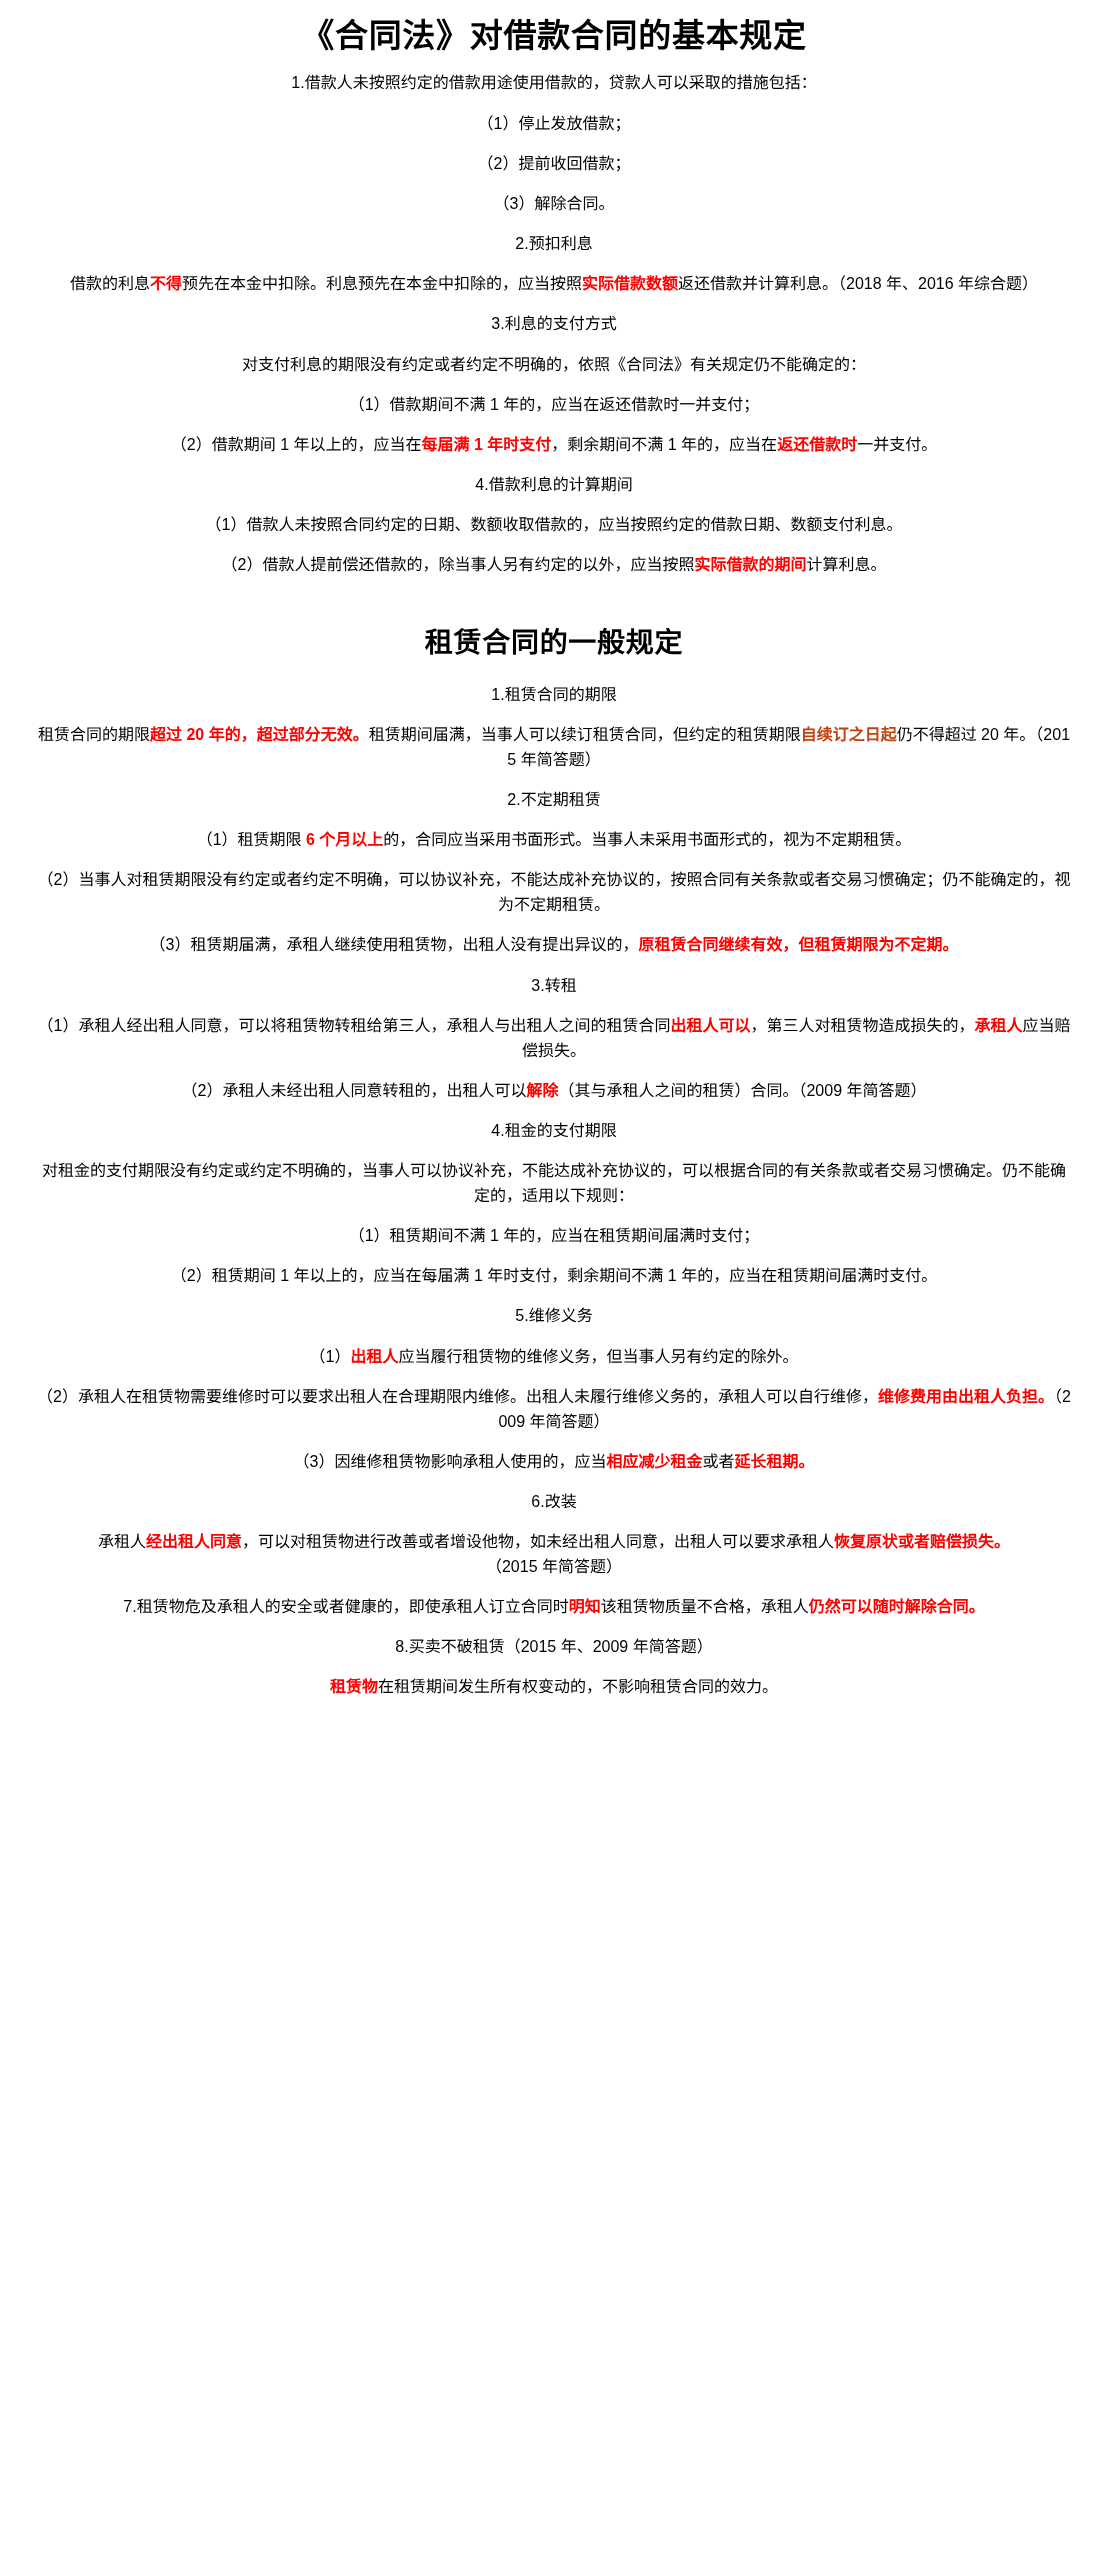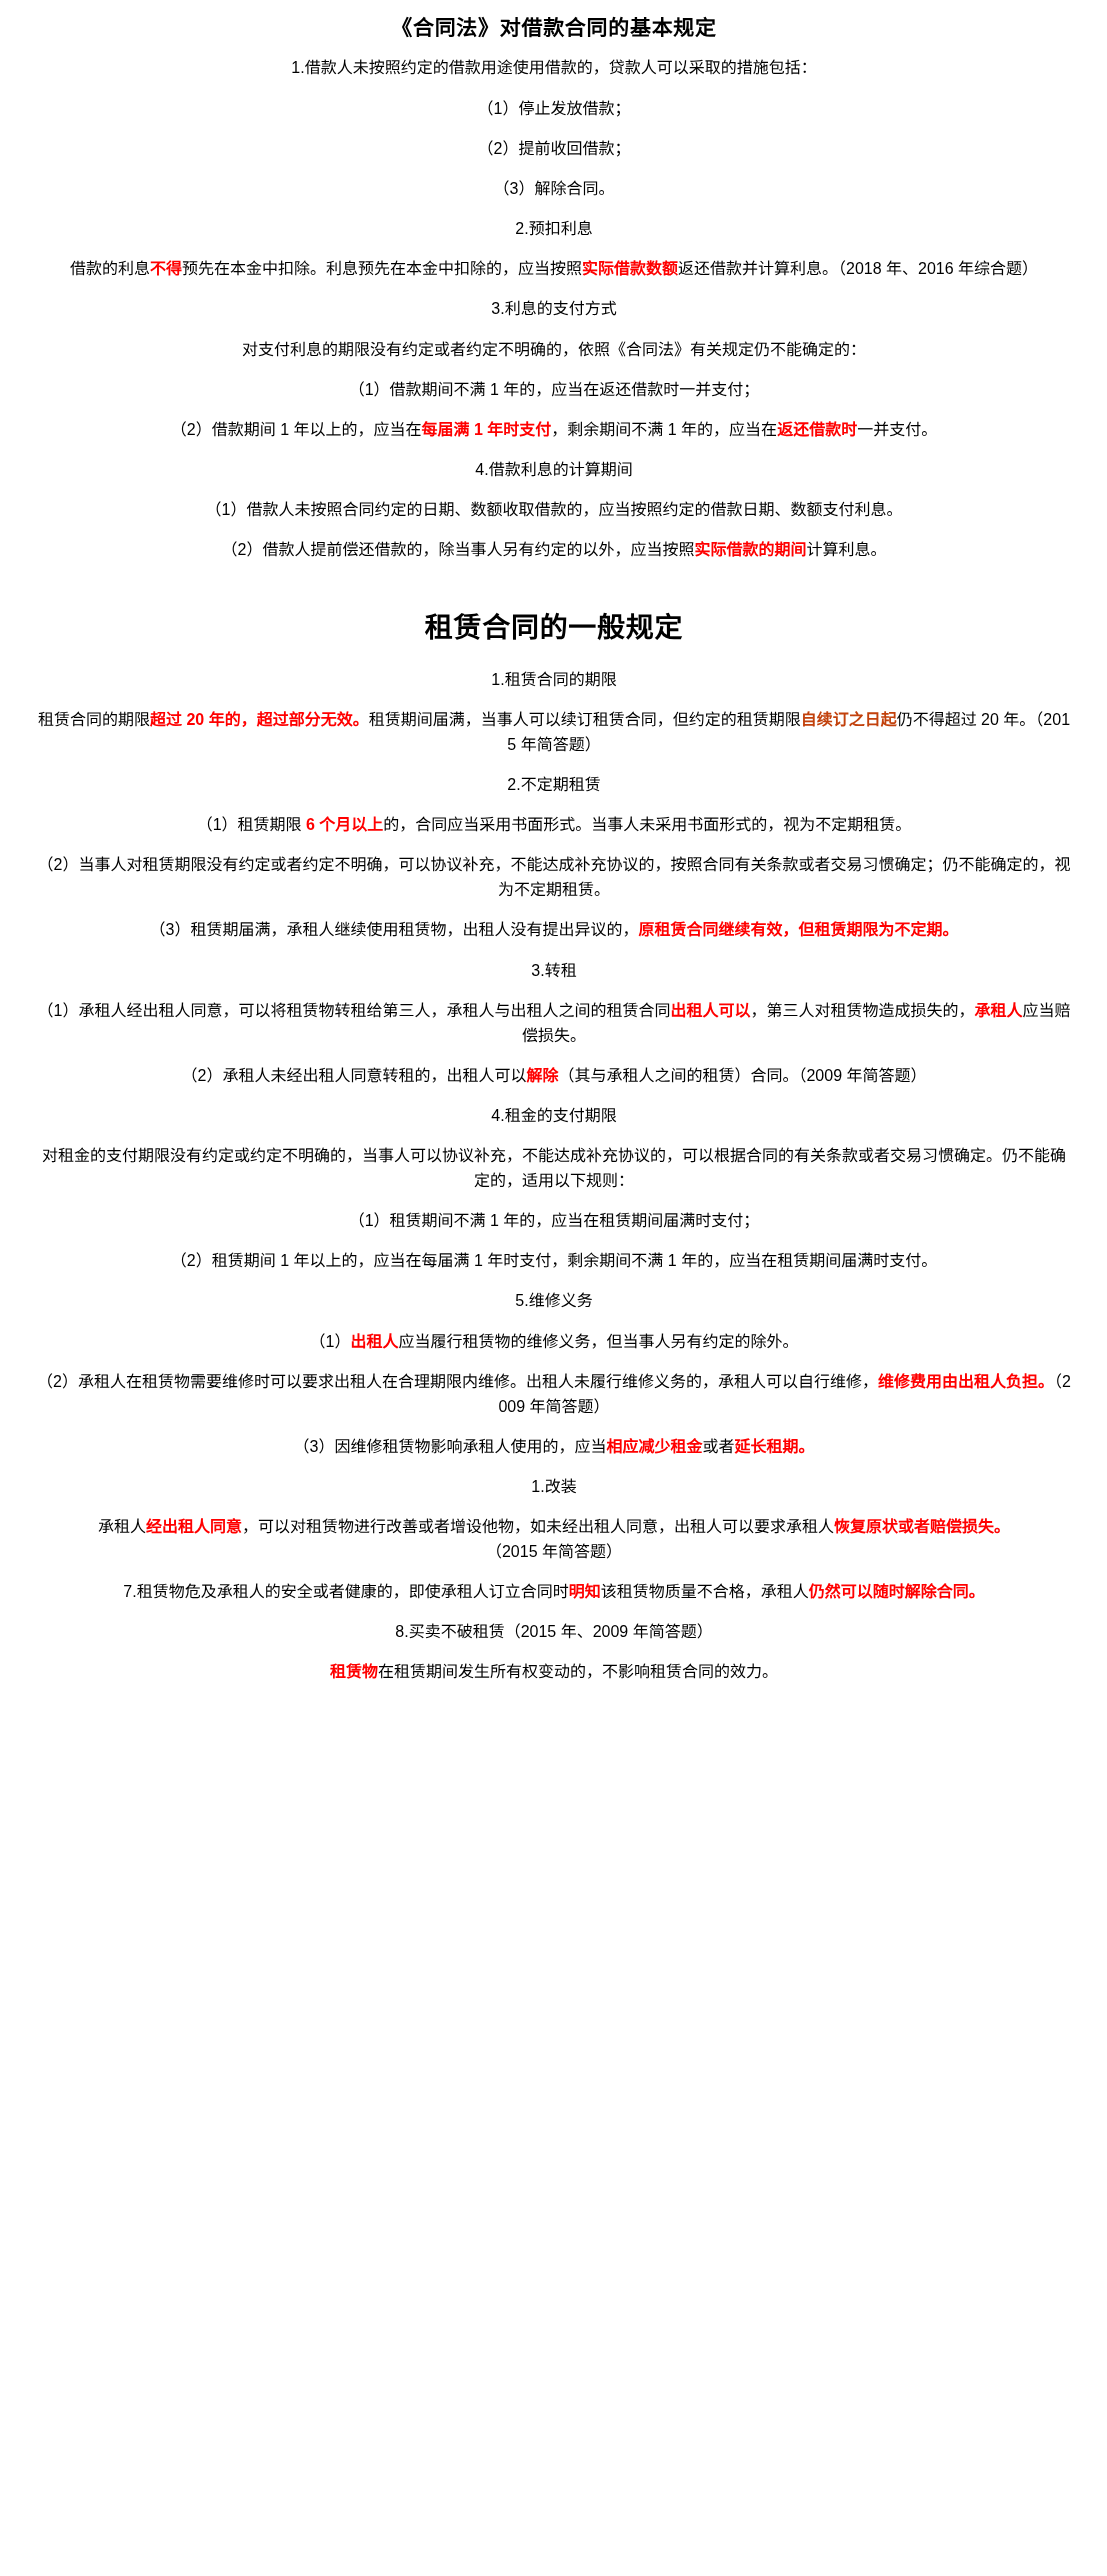--- a/index.html
+++ b/index.html
@@ -17,21 +17,21 @@
     width: 1108px;
     min-height: 2576px;
     margin: 0 auto;
     background: #ffffff;
     box-sizing: border-box;
     padding: 0 36px 21px 36px;
     position: relative;
   }
   .doc-title {
     text-align: center;
-    font-size: 21px;
+    font-size: 33px;
     font-weight: bold;
     letter-spacing: 0.7px;
     line-height: 1.25;
     margin: 0;
     padding-top: 15.4px;
     padding-bottom: 7px;
     color: #000000;
   }
   .doc-title.second {
     padding-top: 39px;
@@ -92,21 +92,21 @@
       <p class="para"><span>（1）承租人经出租人同意，可以将租赁物转租给第三人，承租人与出租人之间的租赁合同</span><span class="red">出租人可以</span><span>，第三人对租赁物造成损失的，</span><span class="red">承租人</span><span>应当赔偿损失。</span></p>
       <p class="para"><span>（2）承租人未经出租人同意转租的，出租人可以</span><span class="red">解除</span><span>（其与承租人之间的租赁）合同。（2009 年简答题）</span></p>
       <p class="para"><span>4.租金的支付期限</span></p>
       <p class="para"><span>对租金的支付期限没有约定或约定不明确的，当事人可以协议补充，不能达成补充协议的，可以根据合同的有关条款或者交易习惯确定。仍不能确定的，适用以下规则：</span></p>
       <p class="para"><span>（1）租赁期间不满 1 年的，应当在租赁期间届满时支付；</span></p>
       <p class="para"><span>（2）租赁期间 1 年以上的，应当在每届满 1 年时支付，剩余期间不满 1 年的，应当在租赁期间届满时支付。</span></p>
       <p class="para"><span>5.维修义务</span></p>
       <p class="para"><span>（1）</span><span class="red">出租人</span><span>应当履行租赁物的维修义务，但当事人另有约定的除外。</span></p>
       <p class="para"><span>（2）承租人在租赁物需要维修时可以要求出租人在合理期限内维修。出租人未履行维修义务的，承租人可以自行维修，</span><span class="red">维修费用由出租人负担。</span><span>（2009 年简答题）</span></p>
       <p class="para"><span>（3）因维修租赁物影响承租人使用的，应当</span><span class="red">相应减少租金</span><span>或者</span><span class="red">延长租期。</span></p>
-      <p class="para"><span>1.改装</span></p>
+      <p class="para"><span>6.改装</span></p>
       <p class="para"><span>承租人</span><span class="red">经出租人同意</span><span>，可以对租赁物进行改善或者增设他物，如未经出租人同意，出租人可以要求承租人</span><span class="red">恢复原状或者赔偿损失。</span><span>（2015 年简答题）</span></p>
       <p class="para"><span>7.租赁物危及承租人的安全或者健康的，即使承租人订立合同时</span><span class="red">明知</span><span>该租赁物质量不合格，承租人</span><span class="red">仍然可以随时解除合同。</span></p>
       <p class="para"><span>8.买卖不破租赁（2015 年、2009 年简答题）</span></p>
       <p class="para"><span class="red">租赁物</span><span>在租赁期间发生所有权变动的，不影响租赁合同的效力。</span></p>
     </div>
 
 </div>
 
 
 </body></html>

